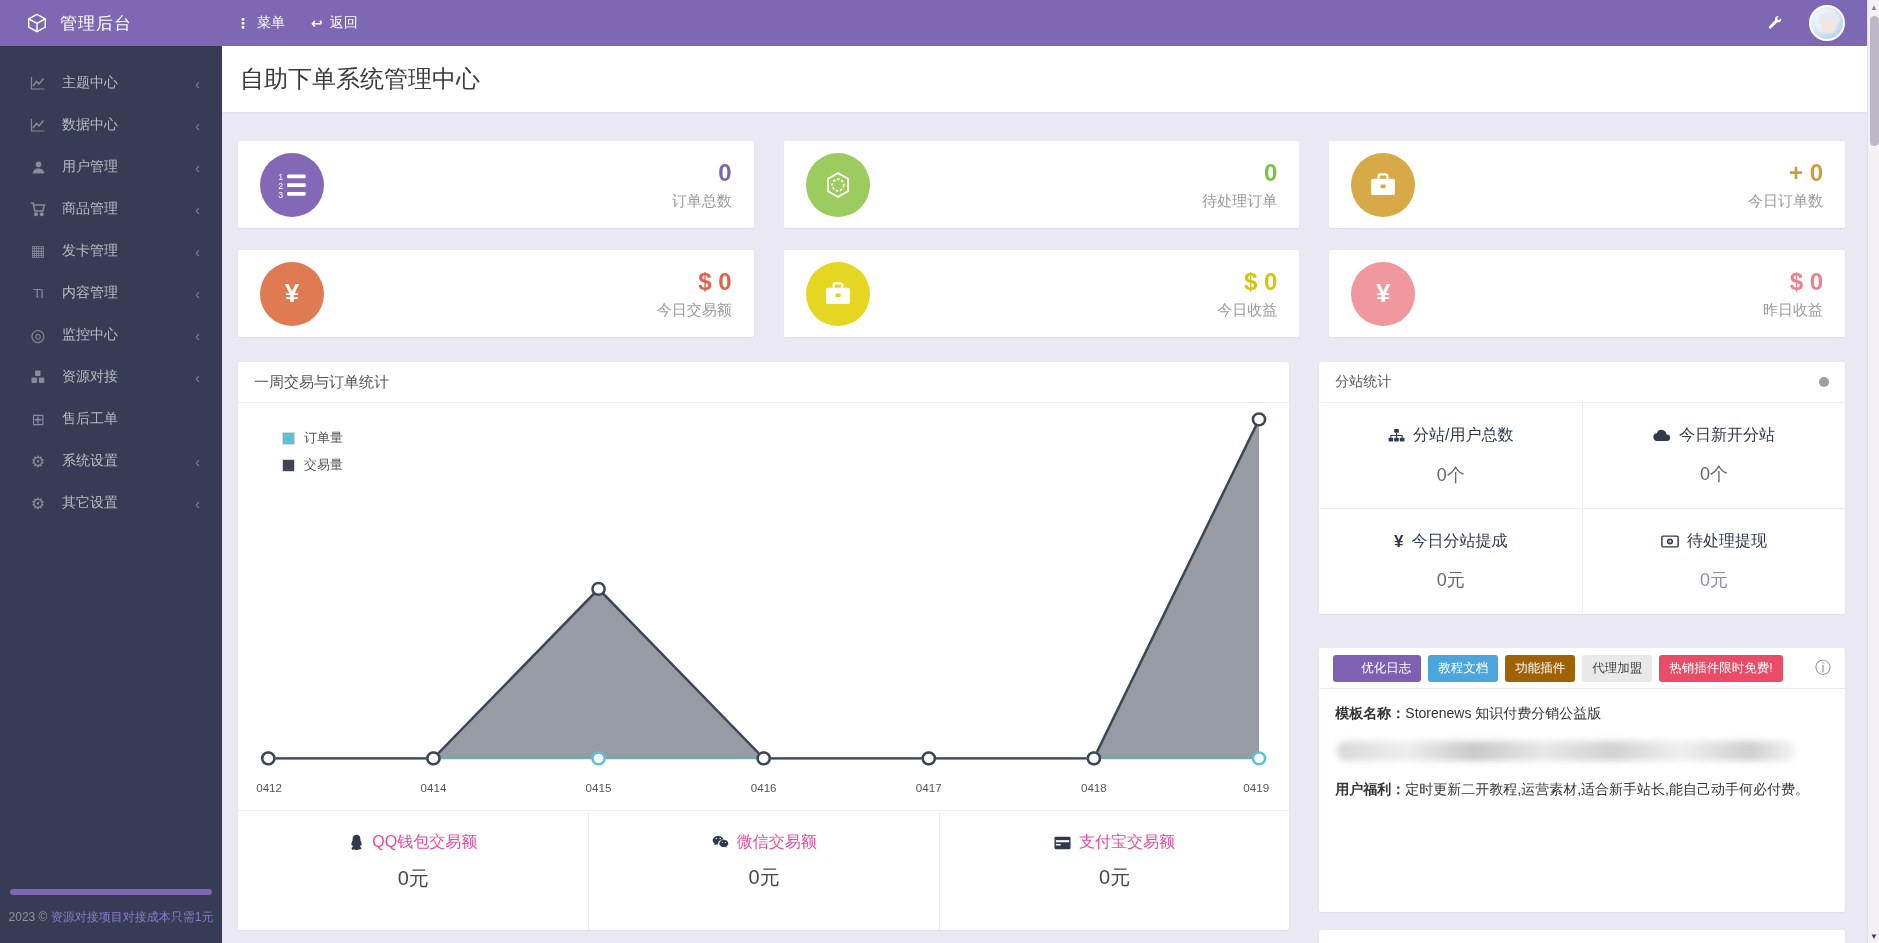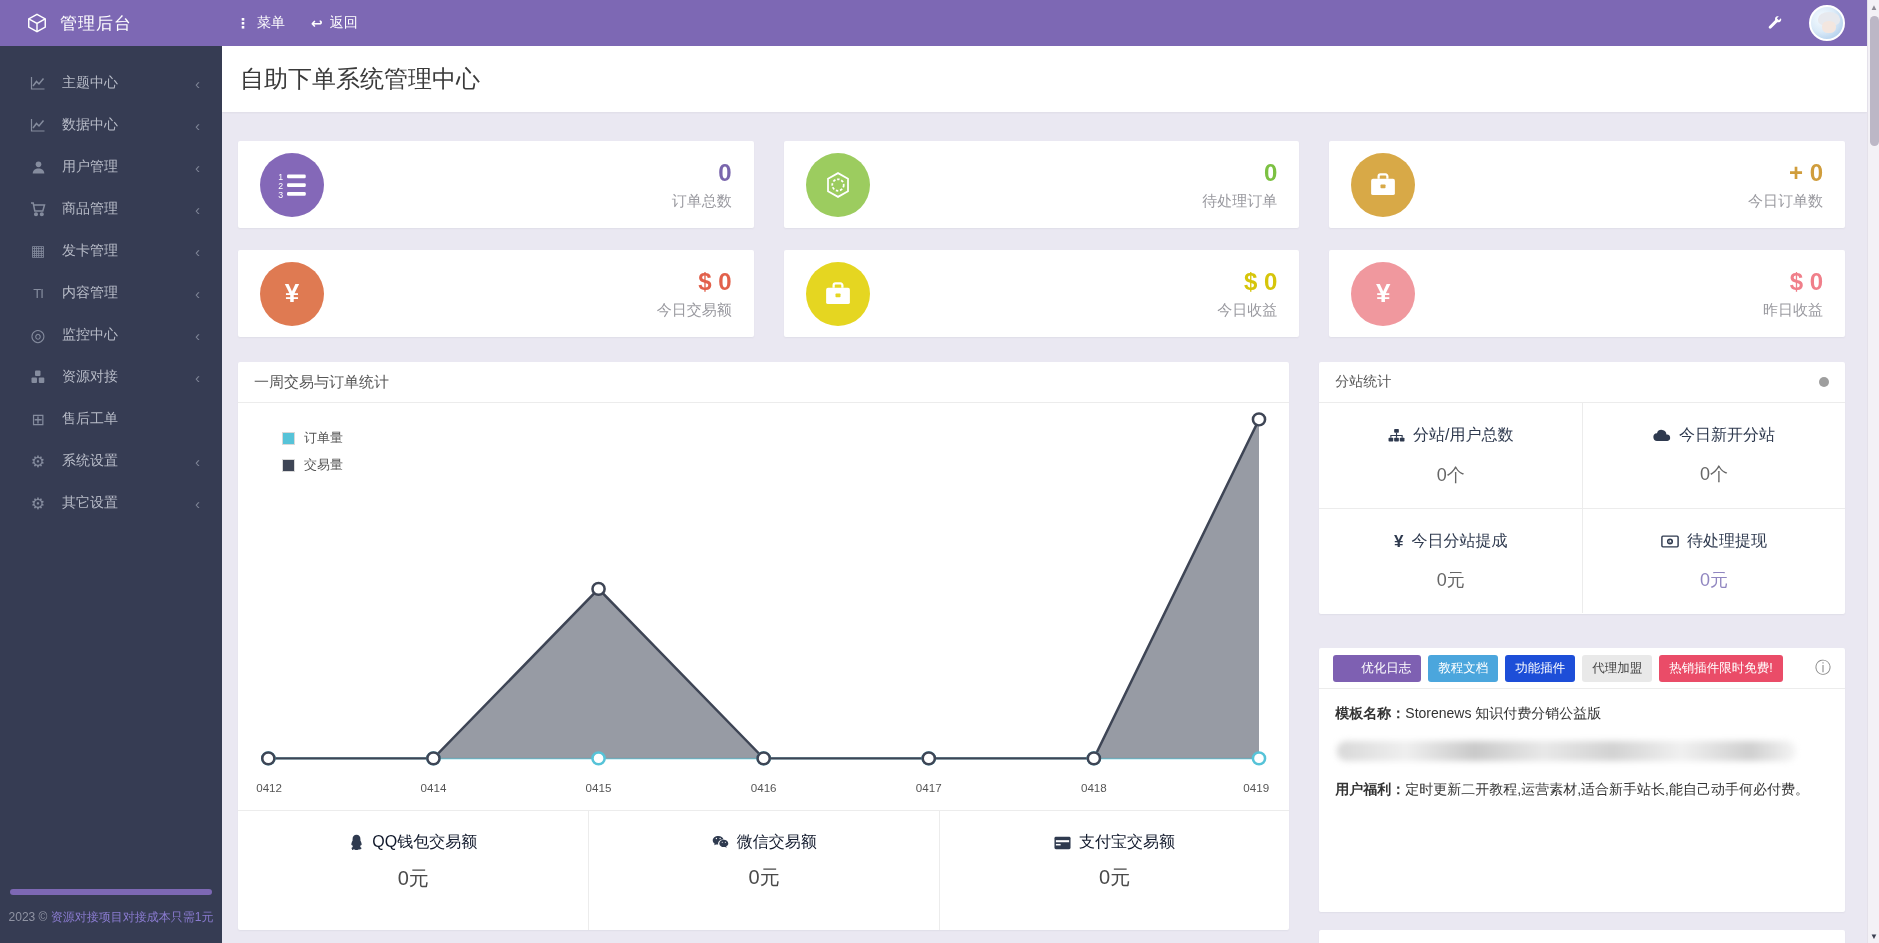--- a/index.html
+++ b/index.html
@@ -68,40 +68,40 @@
   .chart-area { height:407px; position:relative; }
   .chart-area svg { display:block; width:100%; height:100%; }
   .legend { position:absolute; left:44px; top:26px; }
   .legend-row { display:flex; align-items:center; gap:9px; margin-bottom:9px; }
   .legend-swatch { width:13px; height:13px; border:1px solid #d9d9d9; }
   .legend-label { font-size:13px; color:#555; }
 
   .pay-row { border-top:1px solid #ececec; display:grid; grid-template-columns:1fr 1fr 1fr; flex:1; }
   .pay-cell { text-align:center; padding-top:21px; border-left:1px solid #ececec; }
   .pay-cell:first-child { border-left:none; }
-  .pay-label { font-size:16px; color:#0f172a; display:inline-flex; align-items:center; gap:8px; }
+  .pay-label { font-size:16px; color:#ec4899; display:inline-flex; align-items:center; gap:8px; }
   .pay-value { font-size:20px; color:#4a4a4a; margin-top:10px; }
 
   
   .sub-panel { height:252px; }
   .sub-head { justify-content:space-between; font-size:14px; }
   .dot { width:10px; height:10px; border-radius:50%; background:#9e9e9e; }
   .sub-grid { display:grid; grid-template-columns:1fr 1fr; }
   .sub-cell { height:105px; text-align:center; padding-top:22px; }
   .sub-cell.bl { border-left:1px solid #ececec; }
   .sub-cell.bt { border-top:1px solid #ececec; }
   .sub-label { font-size:16px; color:#2f3a4f; display:inline-flex; align-items:center; gap:8px; }
   .sub-value { font-size:18px; color:#666; margin-top:16px; }
   .sub-value.purple { color:#9086c0; }
 
   
   .promo-panel { margin-top:34px; height:264px; }
   .promo-head { justify-content:flex-start; gap:7px; padding:0 14px; }
   .badge { font-size:12.5px; padding:5px 10px; border-radius:3px; color:#fff; white-space:nowrap; cursor:pointer; }
-  .b-purple{background:#7e60b2;padding-left:28px;} .b-blue{background:#4ba6dd;} .b-gold{background:#1d4ed8;}
+  .b-purple{background:#7e60b2;padding-left:28px;} .b-blue{background:#4ba6dd;} .b-gold{background:#a16207;}
   .b-gray{background:#e9e9e9; color:#444;} .b-red{background:#ea4c68;}
   .info-ic { margin-left:auto; color:#8a8a8a; font-size:16px; }
   .promo-body { padding:14px 16px; font-size:14px; color:#333; }
   .promo-line { margin-bottom:13px; line-height:1.55; }
   .promo-line b { font-weight:bold; }
   .redacted { height:20px; width:93%; border-radius:9px; margin:16px 0 18px 2px;
     background:linear-gradient(90deg,#d8d8d8 0%,#efefef 15%,#c9c9c9 30%,#e8e8e8 45%,#d2d2d2 60%,#f0f0f0 75%,#cfcfcf 90%,#f5f5f5 100%);
     filter:blur(3px); }
   .next-strip { margin-top:18px; height:13px; background:#fff; border-radius:2px 2px 0 0; box-shadow:0 1px 2px rgba(60,60,90,.06); }
 

